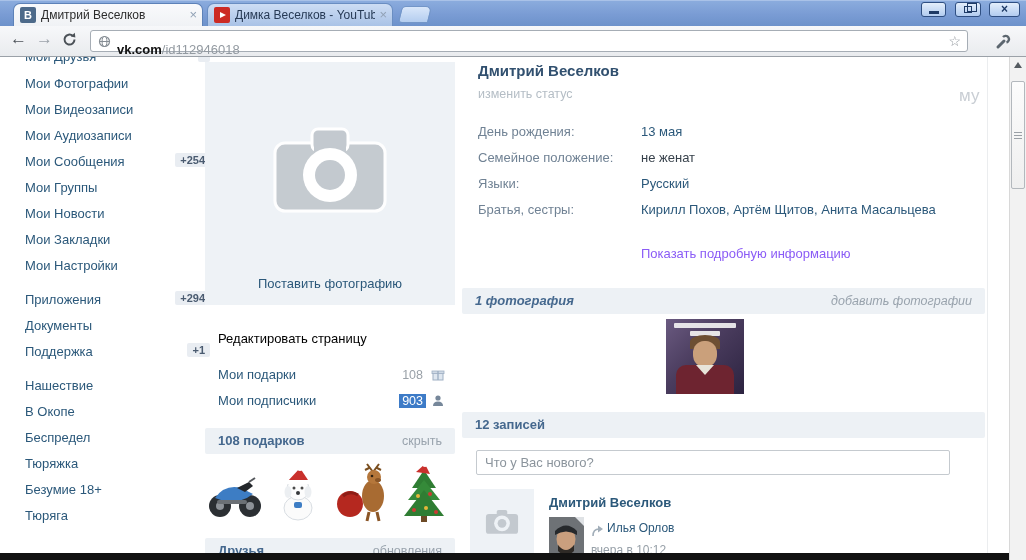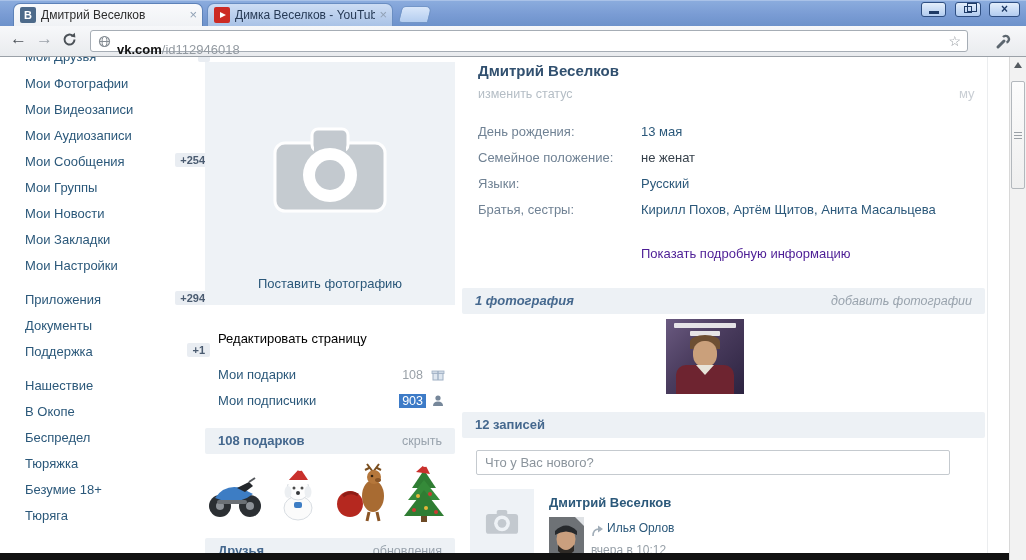--- a/index.html
+++ b/index.html
@@ -82,22 +82,22 @@
 
   .gift { position:absolute; top:405px; width:56px; height:62px; cursor:pointer; }
 
   .profile-name { position:absolute; left:478px; top:5px; font-size:15px; font-weight:bold; color:#31506f; }
   .status-link { position:absolute; left:478px; top:30px; font-size:12.5px; color:#b4bdc5; cursor:pointer; }
   .field-row { position:absolute; left:478px; width:500px; font-size:13px; line-height:22px; }
   .fr0 { top:64px; } .fr1 { top:90px; } .fr2 { top:116px; } .fr3 { top:142px; }
   .field-label { position:absolute; left:0; color:#708294; }
   .field-value { position:absolute; left:163px; color:#2b587a; max-width:300px; }
   .field-value.plain { color:#37414b; }
-  .show-more { position:absolute; left:641px; top:189px; font-size:13px; color:#4c1d95; cursor:pointer; }
-  .edge-frag { position:absolute; left:959px; top:29px; font-size:13px; color:#c9ced4; }
+  .show-more { position:absolute; left:641px; top:189px; font-size:13px; color:#8b5cf6; cursor:pointer; }
+  .edge-frag { position:absolute; left:959px; top:29px; font-size:17px; color:#c9ced4; }
 
   .meme { position:absolute; left:666px; top:262px; width:78px; height:75px; cursor:pointer;
     background:linear-gradient(135deg,#6a5a80 0%,#4a3c5e 45%,#2c2340 100%); overflow:hidden; }
   .meme-cap1,.meme-cap2 { position:absolute; left:8px; height:5px; background:#f2f2f2; opacity:.92; border-radius:1px; }
   .meme-cap1 { top:4px; width:62px; } .meme-cap2 { top:12px; width:30px; left:24px; }
   .meme-hair { position:absolute; left:24px; top:16px; width:30px; height:14px; border-radius:50% 50% 0 0; background:#6d4f33; }
   .meme-face { position:absolute; left:27px; top:22px; width:24px; height:26px; border-radius:46%; background:#caa07b; }
   .meme-body { position:absolute; left:10px; top:46px; width:58px; height:29px; border-radius:10px 10px 0 0; background:#6e2430; }
   .meme-collar { position:absolute; left:30px; top:46px; width:18px; height:10px; background:#e8e4da;
     clip-path:polygon(0 0,100% 0,50% 100%); }

